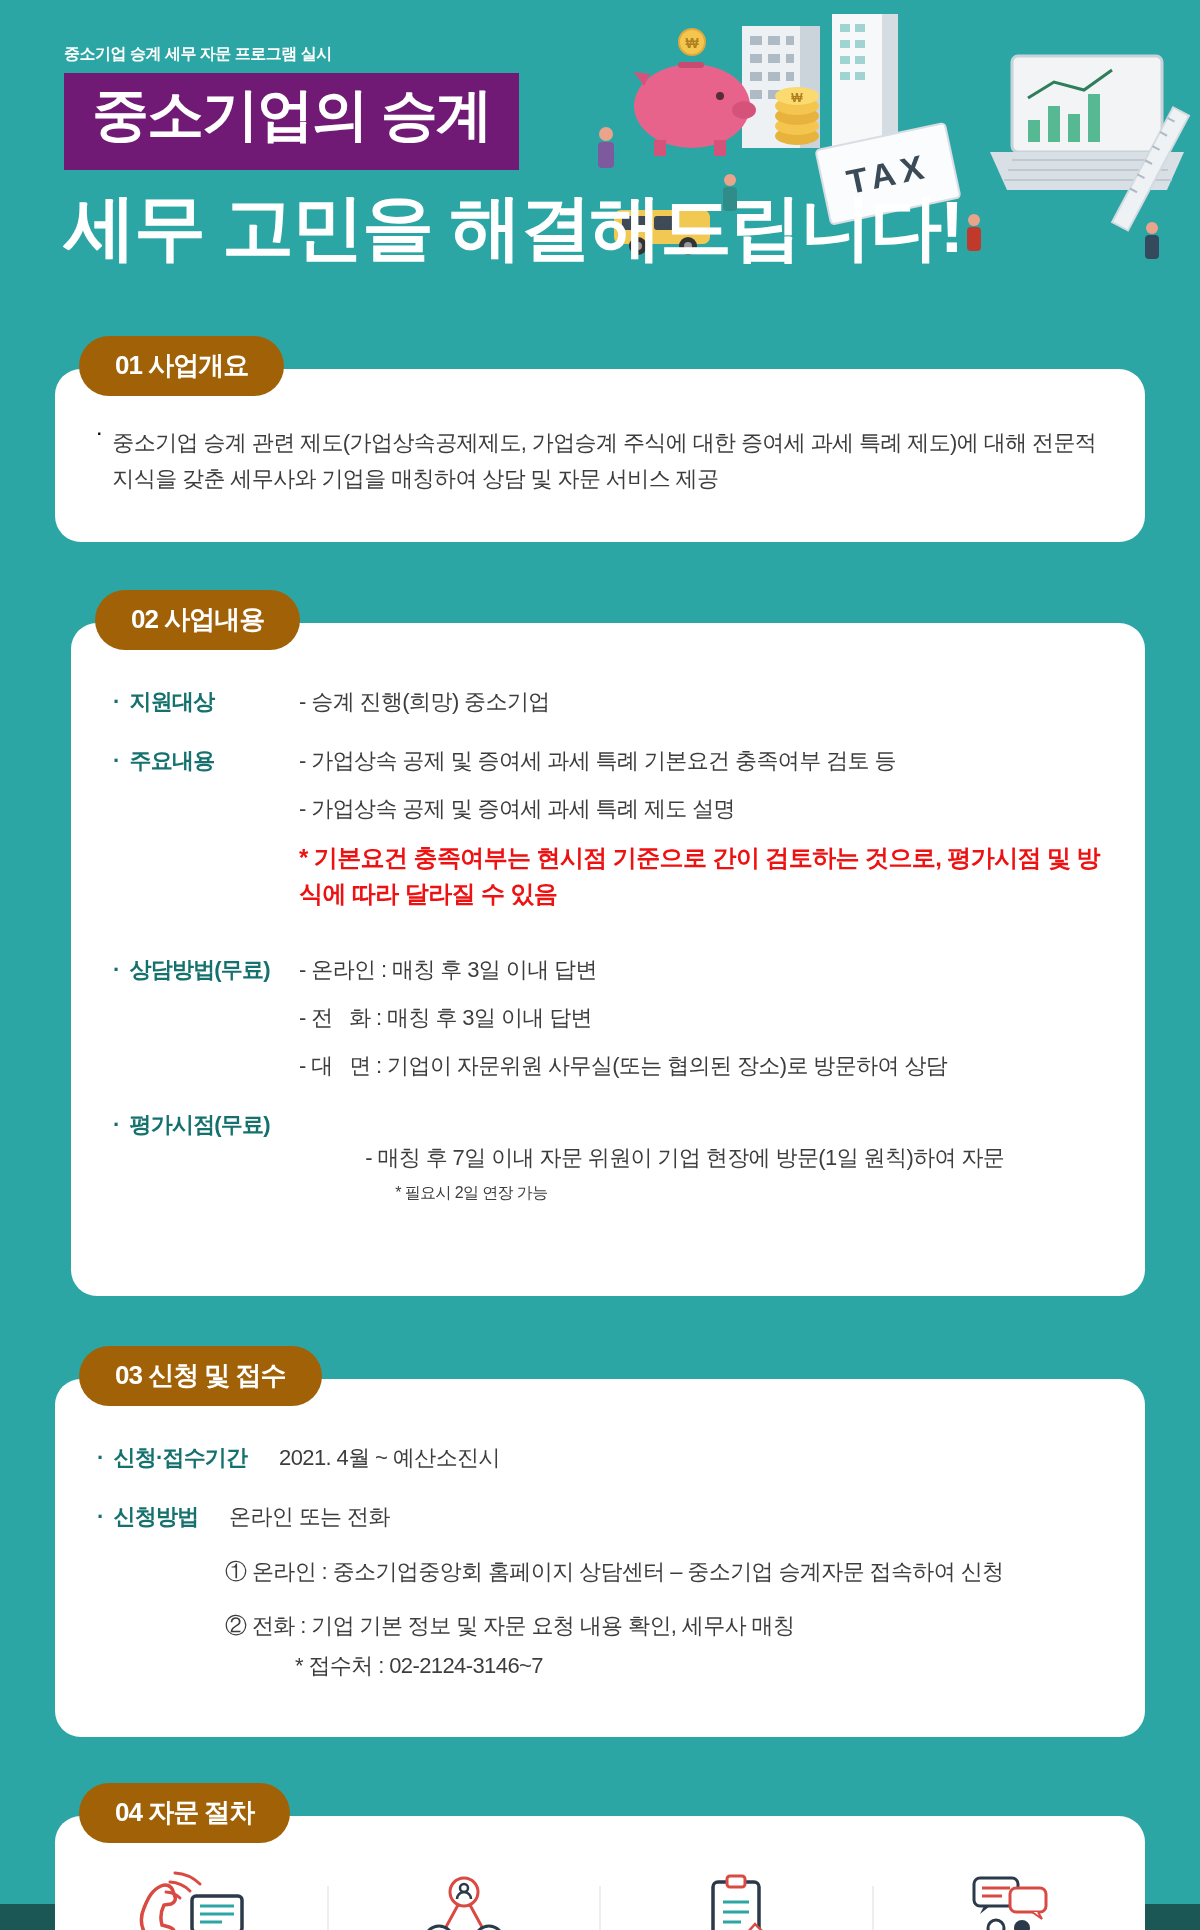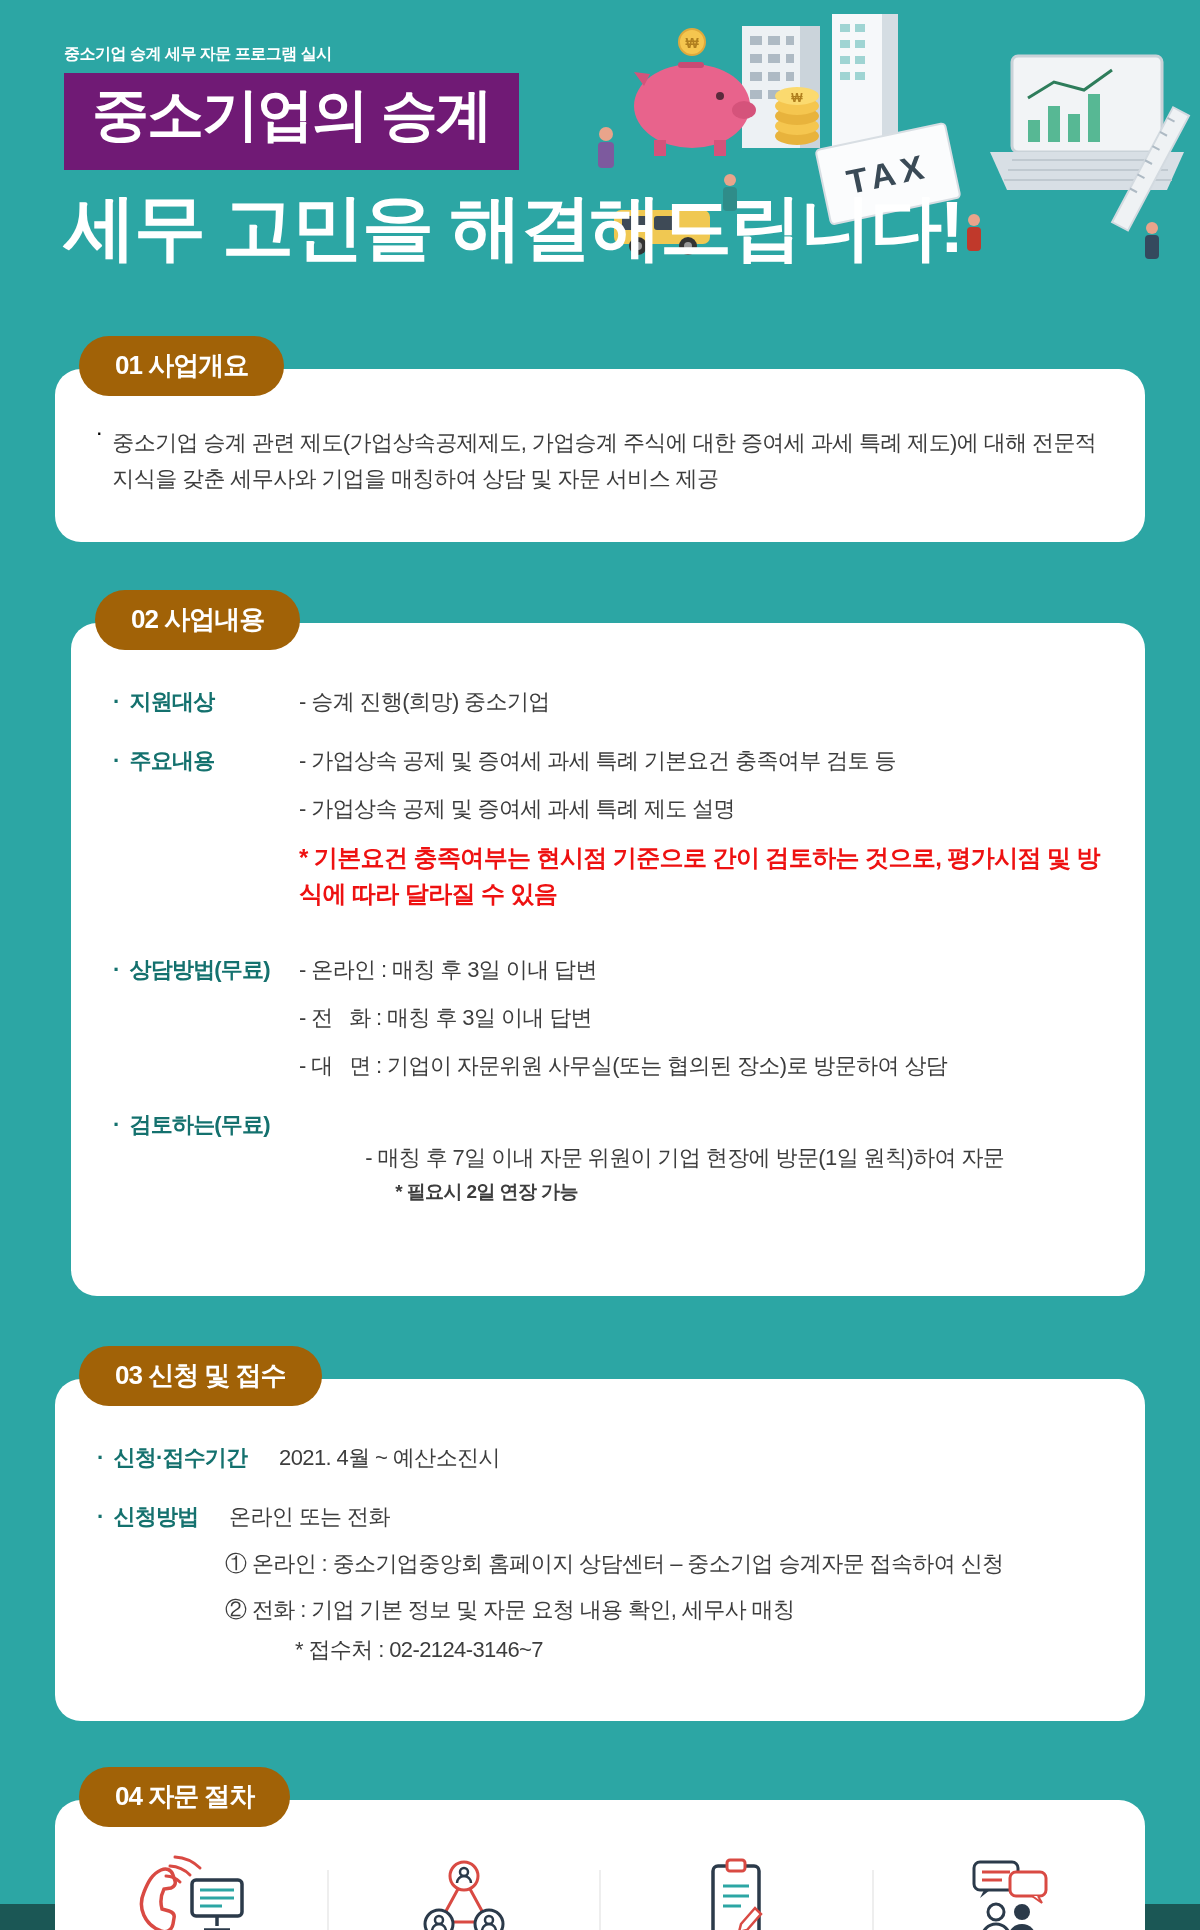--- a/index.html
+++ b/index.html
@@ -41,26 +41,26 @@
 
   
   .card-s2{padding:62px 42px 30px;}
   .row{display:flex;margin-bottom:26px;align-items:flex-start;}
   .rlabel{min-width:186px;display:flex;color:#14716E;font-weight:700;font-size:22px;letter-spacing:-0.8px;line-height:1.5;}
   .rlabel .bullet{color:#14716E;}
   .rcontent{font-size:22px;color:#3d3d3d;letter-spacing:-0.6px;line-height:1.5;}
   .cline{margin-bottom:15px;white-space:pre-wrap;}
   .cline:last-child{margin-bottom:0;}
   .note{color:#EE1111;font-weight:700;font-size:24px;letter-spacing:-0.6px;margin:2px 0 15px;}
-  .aside{font-size:19px;margin-left:30px;font-weight:700;color:#3d3d3d;}
+  .aside{font-size:16px;margin-left:30px;font-weight:400;color:#3d3d3d;}
 
   .card-s3{padding:62px 42px 56px;}
   .rlabel3{min-width:182px;}
   .rvalue{font-size:22px;color:#3d3d3d;letter-spacing:-0.6px;line-height:1.5;}
-  .sub{font-size:22px;color:#3d3d3d;letter-spacing:-0.6px;margin:16px 0 0 128px;white-space:pre-wrap;}
+  .sub{font-size:22px;color:#3d3d3d;letter-spacing:-0.6px;margin:24px 0 0 128px;white-space:pre-wrap;}
   .sub-indent{margin-left:198px;margin-top:10px;}
 
   
   .card-s4{padding:52px 0 40px;}
   .steps{display:grid;grid-template-columns:repeat(4,1fr);position:relative;z-index:1;}
   .step{text-align:center;}
   .sicon{height:100px;display:flex;align-items:center;justify-content:center;}
   .vline{position:absolute;top:70px;height:218px;width:1px;background:#dedede;transform:translateX(-50%);z-index:0;}
   .vl1{left:25%;} .vl2{left:50%;} .vl3{left:75%;}
 
@@ -216,21 +216,21 @@
         <div class="rcontent">
           <div class="cline">- 온라인 : 매칭 후 3일 이내 답변</div>
           <div class="cline">- 전   화 : 매칭 후 3일 이내 답변</div>
           <div class="cline">- 대   면 : 기업이 자문위원 사무실(또는 협의된 장소)로 방문하여 상담</div>
         </div>
       </div>
 
       <div class="row">
         <div class="rlabel">
           <span class="bullet">·</span>
-          <span>검토하는(무료)</span>
+          <span>평가시점(무료)</span>
         </div>
         <div class="rcontent">
           <div class="cline">
             <span>- 매칭 후 7일 이내 자문 위원이 기업 현장에 방문(1일 원칙)하여 자문</span>
             <span class="aside">* 필요시 2일 연장 가능</span>
           </div>
         </div>
       </div>
 
     </div>

